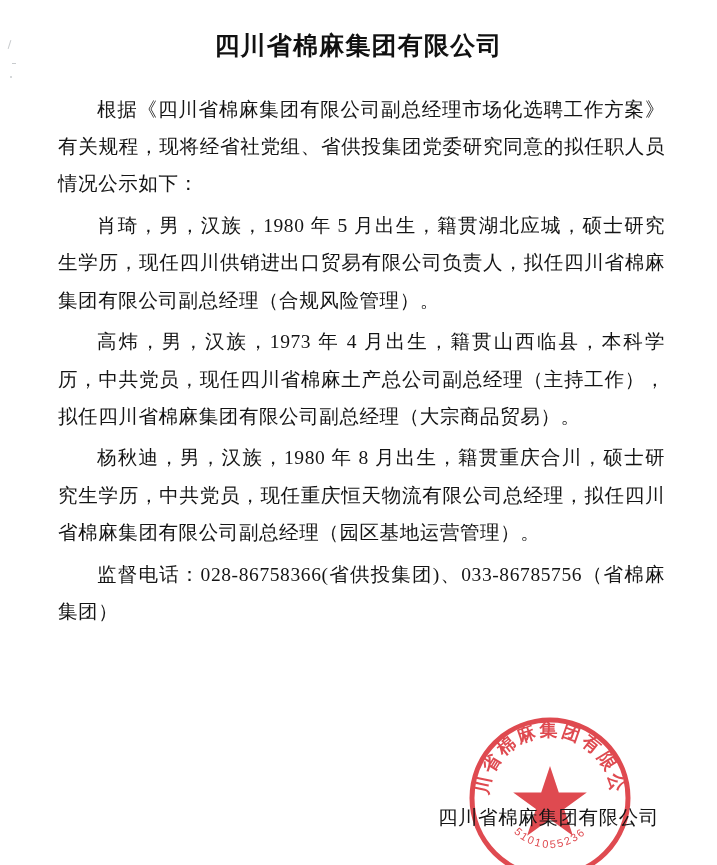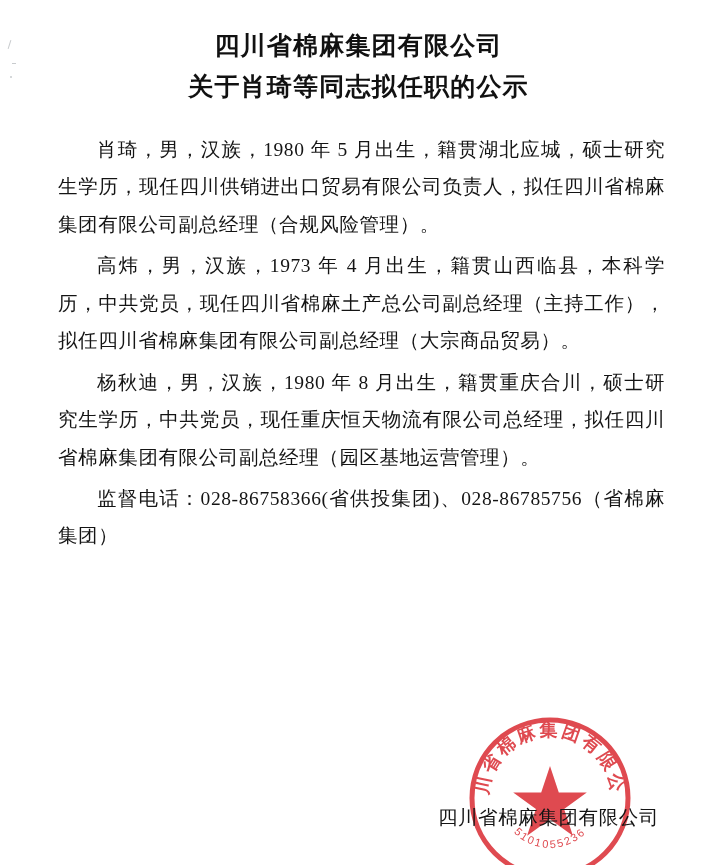--- a/index.html
+++ b/index.html
@@ -99,28 +99,28 @@
 <body>
 
 <div class="page">
 
   <div class="artifact a1"></div>
   <div class="artifact a2"></div>
   <div class="artifact a3"></div>
 
   <div class="title-block">
     <div class="title-line">四川省棉麻集团有限公司</div>
-    <div class="title-line">关于肖琦等同志拟任职的公示</div>
   </div>
 
   <div class="body-block">
+    <p class="para indent">根据《四川省棉麻集团有限公司副总经理市场化选聘工作方案》有关规程，现将经省社党组、省供投集团党委研究同意的拟任职人员情况公示如下：</p>
     <p class="para indent">肖琦，男，汉族，1980 年 5 月出生，籍贯湖北应城，硕士研究生学历，现任四川供销进出口贸易有限公司负责人，拟任四川省棉麻集团有限公司副总经理（合规风险管理）。</p>
     <p class="para indent">高炜，男，汉族，1973 年 4 月出生，籍贯山西临县，本科学历，中共党员，现任四川省棉麻土产总公司副总经理（主持工作），拟任四川省棉麻集团有限公司副总经理（大宗商品贸易）。</p>
     <p class="para indent">杨秋迪，男，汉族，1980 年 8 月出生，籍贯重庆合川，硕士研究生学历，中共党员，现任重庆恒天物流有限公司总经理，拟任四川省棉麻集团有限公司副总经理（园区基地运营管理）。</p>
-    <p class="para indent">监督电话：028-86758366(省供投集团)、028-86785756（省棉麻集团）</p>
+    <p class="para indent">监督电话：028-86758366(省供投集团)、033-86785756（省棉麻集团）</p>
   </div>
 
   <div class="seal">
     <svg width="168" height="168" viewBox="0 0 168 168" xmlns="http://www.w3.org/2000/svg">
       <defs>
         <path id="sealTopArc" d="M 22,84 A 62,62 0 0 1 146,84"></path>
         <path id="sealBotArc" d="M 34,84 A 50,50 0 0 0 134,84"></path>
       </defs>
       <g opacity="0.82">
         <circle cx="84" cy="84" r="78" fill="none" stroke="#d8232a" stroke-width="5"></circle>

